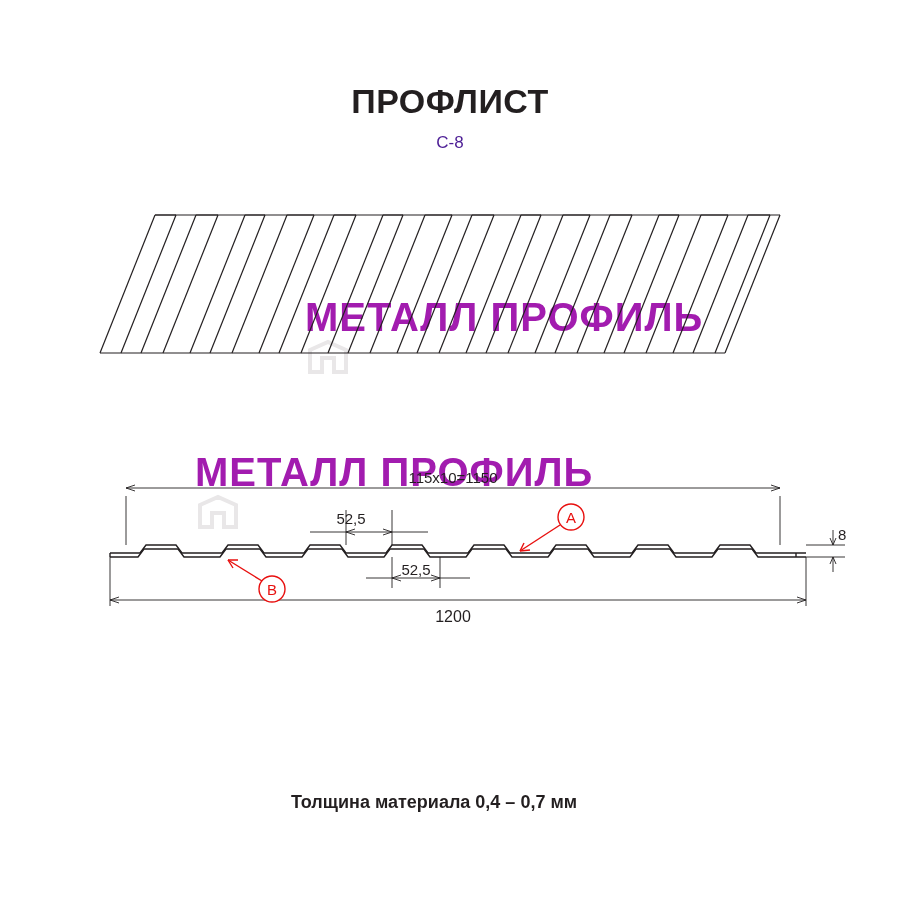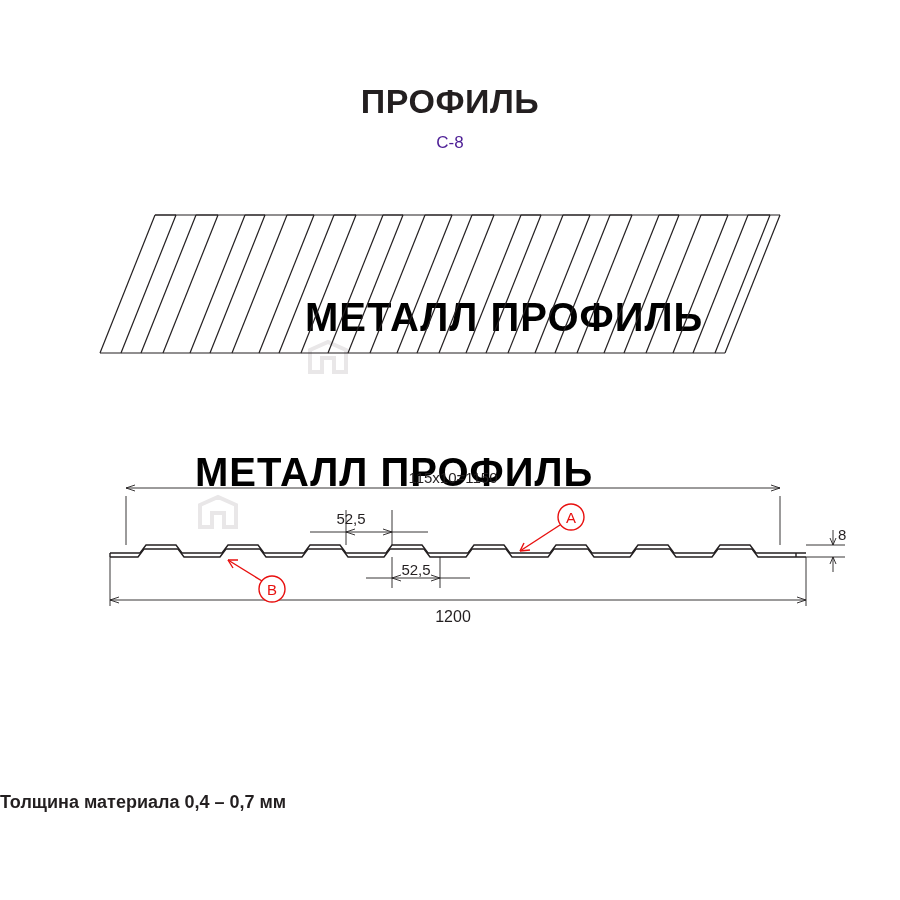--- a/index.html
+++ b/index.html
@@ -39,34 +39,35 @@
     width: 900px;
     text-align: center;
     font-size: 17px;
     color: #4c1d95;
   }
   .footer {
     position: absolute;
     top: 792px;
     left: 0;
     width: 868px;
+    text-align: center;
     font-size: 18px;
     font-weight: bold;
     color: #231f20;
   }
   .svg-wrap {
     position: absolute;
     top: 0;
     left: 0;
   }
   .wm {
     position: absolute;
     font-family: "Liberation Sans", sans-serif;
     font-weight: bold;
-    color: #000000;
+    color: #a21caf;
     white-space: nowrap;
     pointer-events: none;
     user-select: none;
   }
   .wm1 {
     top: 295px;
     left: 305px;
     font-size: 40px;
     letter-spacing: 1px;
   }
@@ -80,21 +81,21 @@
     position: absolute;
     pointer-events: none;
     user-select: none;
   }
 </style>
 </head>
 <body>
 
 <div class="page">
 
-  <div class="title">ПРОФИЛЬ</div>
+  <div class="title">ПРОФЛИСТ</div>
   <div class="subtitle">C-8</div>
 
   <div class="wm wm1">МЕТАЛЛ ПРОФИЛЬ</div>
   <div class="wm wm2">МЕТАЛЛ ПРОФИЛЬ</div>
 
   <svg class="wm-logo" style="top:330px; left:300px;" width="80" height="60" viewBox="0 0 80 60">
     <path d="M10 42 L10 20 L28 12 L46 20 L46 42 L34 42 L34 28 L22 28 L22 42 Z" fill="none" stroke="#e9e7e8" stroke-width="4"></path>
   </svg>
   <svg class="wm-logo" style="top:485px; left:190px;" width="80" height="60" viewBox="0 0 80 60">
     <path d="M10 42 L10 20 L28 12 L46 20 L46 42 L34 42 L34 28 L22 28 L22 42 Z" fill="none" stroke="#e9e7e8" stroke-width="4"></path>

